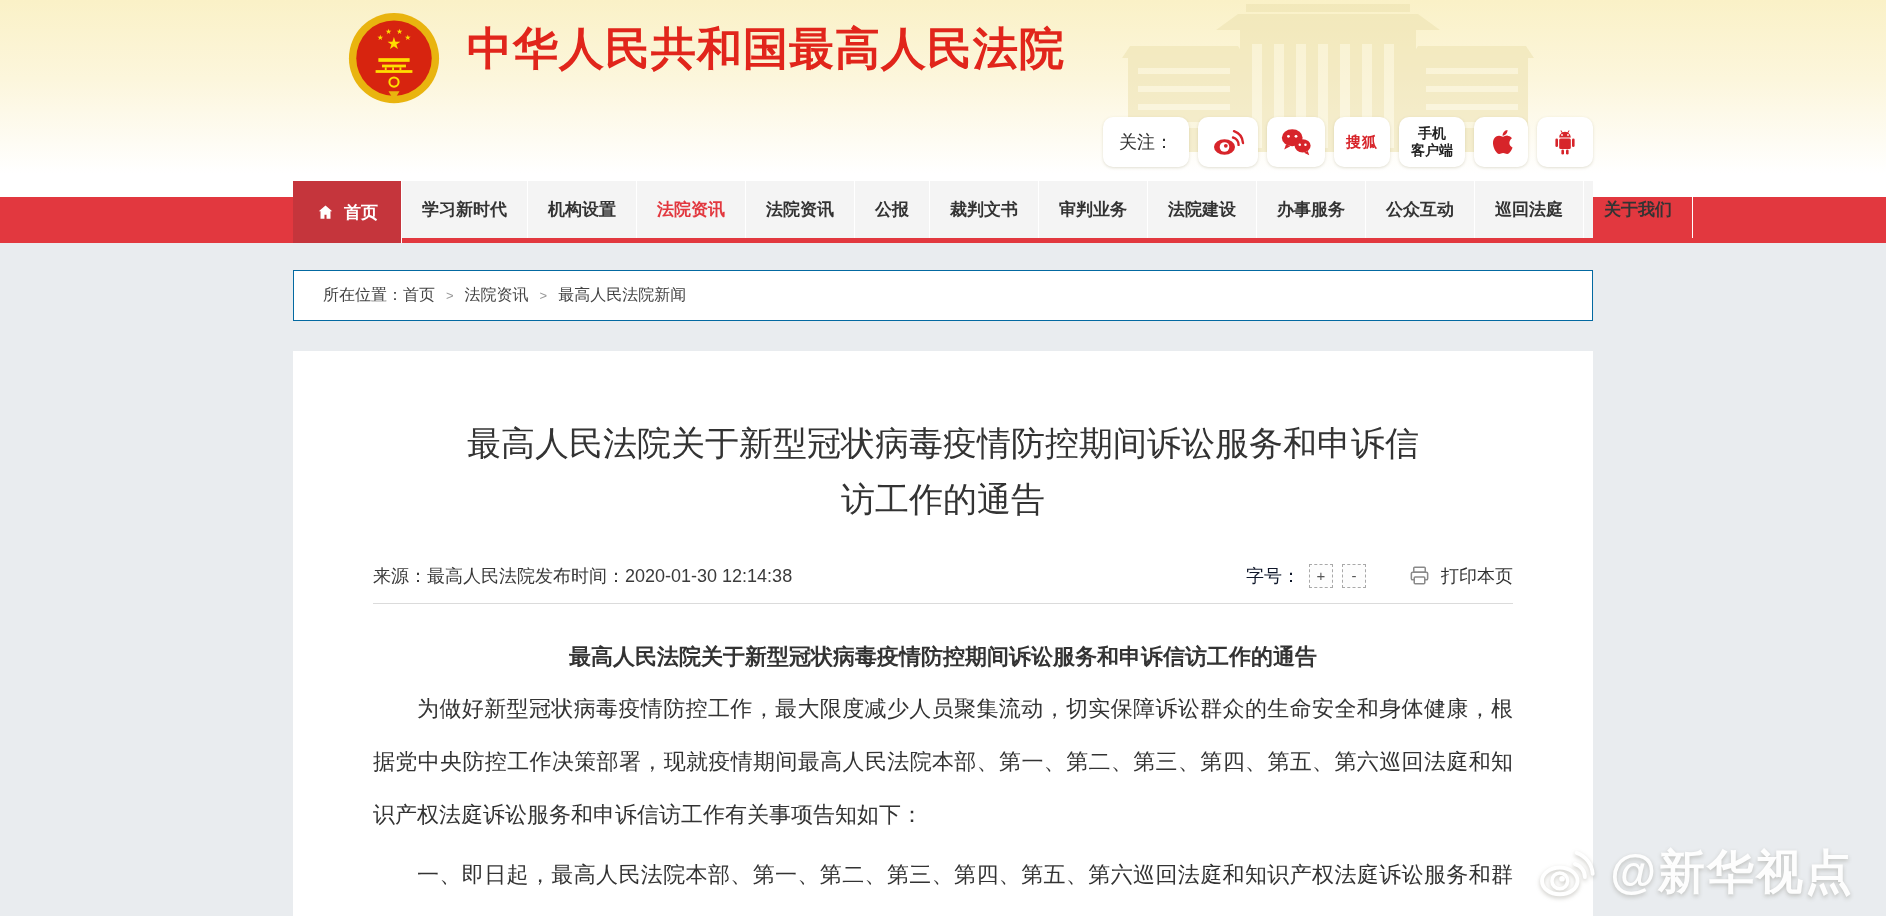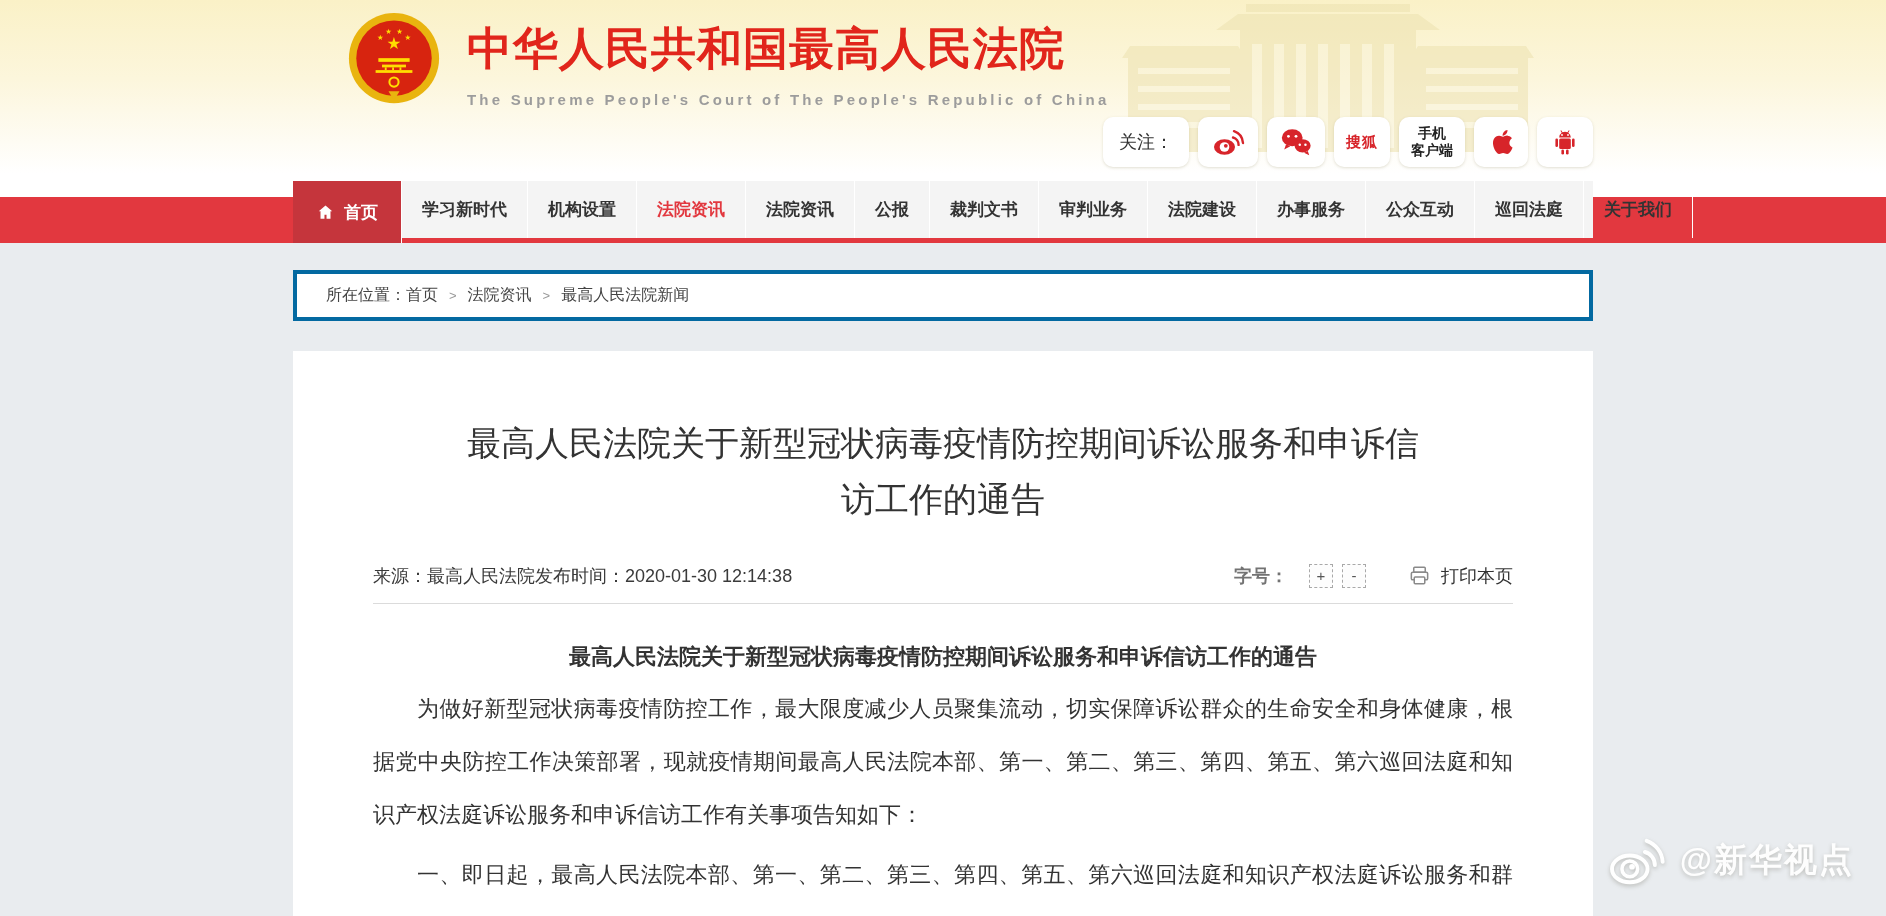--- a/index.html
+++ b/index.html
@@ -21,38 +21,38 @@
   .follow-box { cursor:default; font-size:18px; color:#333; padding:0 16px; flex-direction:row; }
   .sohu-label { font-size:15px; font-weight:bold; color:var(--icon-red,#D7242A); letter-spacing:1px; }
   .mobile-label { font-size:14px; color:#222; line-height:17px; text-align:center; font-weight:bold; }
   
   .nav-band { height:46px; background:var(--band-red,#E2383F); position:relative; }
   .nav-strip { position:absolute; left:50%; margin-left:-650px; bottom:5px; width:1300px; height:57px; background:#F4F4F4; display:flex; }
   .nav-item { display:flex; align-items:center; padding:0 20px; font-size:17px; font-weight:bold; color:#333; border-right:1px solid #FFF; cursor:pointer; white-space:nowrap; }
   .nav-item.home { background:var(--home-tab-red,#C5353C); color:#fff; align-self:flex-start; height:62px; margin-bottom:-5px; padding:0 23px; gap:9px; }
   .nav-item.current { color:var(--band-red,#E2383F); }
   
-  .breadcrumb { width:1300px; margin:27px auto 0; height:51px; background:#fff; border:4px solid #0369a1; display:flex; align-items:center; padding-left:29px; font-size:16px; color:#444;text-align:center; }
+  .breadcrumb { width:1300px; margin:27px auto 0; height:51px; background:#fff; border:1px solid #0369a1; display:flex; align-items:center; padding-left:29px; font-size:16px; color:#444;text-align:center; }
   .crumb-sep { color:#999; font-size:13px; margin:0 11px; }
   .crumb-link { cursor:pointer; }
   
   .article-card { width:1300px; margin:30px auto 0; background:#fff; height:650px; padding:0 80px; }
   .article-title { margin:0 auto; padding-top:64px; max-width:985px; text-align:center; font-size:34px; color:#333; line-height:1.66; font-weight:500; }
   .meta-row { display:flex; justify-content:space-between; align-items:center; margin-top:36px; font-size:18px; color:#3A3A3A; }
   .meta-left { display:flex; }
   .meta-right { display:flex; align-items:center; }
-  .fontsize-label { color:#737373; margin-right:12px;font-weight:bold; }
+  .fontsize-label { color:#0f172a; margin-right:0; }
   .size-btn { width:24px; height:24px; border:1px dashed #A9A9A9; background:#FDFDFD; display:flex; align-items:center; justify-content:center; font-size:15px; color:#555; cursor:pointer; margin-left:9px; }
   .print-btn { display:flex; align-items:center; gap:10px; margin-left:42px; cursor:pointer; color:#333; }
   .divider { border-bottom:1px solid #DBDBDB; margin-top:15px; }
   .article-body { margin-top:33px; font-size:22px; color:#333; }
   .body-heading { text-align:center; font-weight:bold; font-size:22px; margin:0; line-height:40px; }
   .para { line-height:53px; text-indent:2em; text-align:justify; margin:7px 0 0;font-family:Liberation Mono, monospace; }
   
-  .watermark { position:absolute; right:32px; bottom:24px; display:flex; align-items:center; gap:12px; color:rgba(255,255,255,.96); font-size:33px; font-weight:bold; letter-spacing:2px; text-shadow:0 2px 4px rgba(90,85,70,.30); pointer-events:none; }
+  .watermark { position:absolute; right:32px; bottom:12px; display:flex; align-items:center; gap:12px; color:rgba(255,255,255,.96); font-size:47px; font-weight:bold; letter-spacing:2px; text-shadow:0 2px 4px rgba(90,85,70,.30); pointer-events:none; }
   .watermark svg { filter:drop-shadow(0 2px 2px rgba(90,85,70,.30)); }
 </style>
 </head>
 <body>
 
 <div class="header">
   <div class="header-inner">
     <svg class="building-art" width="470" height="152" viewBox="0 0 470 152">
       <g fill="#EDE2B0">
         <rect x="152" y="26" width="176" height="126"></rect>
@@ -97,21 +97,20 @@
           <rect x="37" y="57" width="26" height="3"></rect>
           <rect x="30" y="63" width="40" height="3"></rect>
           <rect x="40" y="60" width="2" height="3"></rect>
             <rect x="48" y="60" width="2" height="3"></rect>
             <rect x="56" y="60" width="2" height="3"></rect>
         </g>
         <circle cx="50" cy="76" r="5" fill="none" stroke="#FFDE00" stroke-width="2.2"></circle>
       </svg>
       <div>
         <div class="site-title">中华人民共和国最高人民法院</div>
-        <div class="site-subtitle">The Supreme People's Court of The People's Republic of China</div>
       </div>
     </div>
 
     <div class="social-row">
       <div class="social-box follow-box">关注：</div>
       <div class="social-box">
         <svg width="36" height="36" viewBox="0 0 36 36">
           <ellipse cx="14.5" cy="23" rx="10.5" ry="7.8" fill="#D7242A"></ellipse>
           <circle cx="14.5" cy="23" r="4.8" fill="#FFF"></circle>
           <circle cx="15.8" cy="21.8" r="1.9" fill="#D7242A"></circle>

